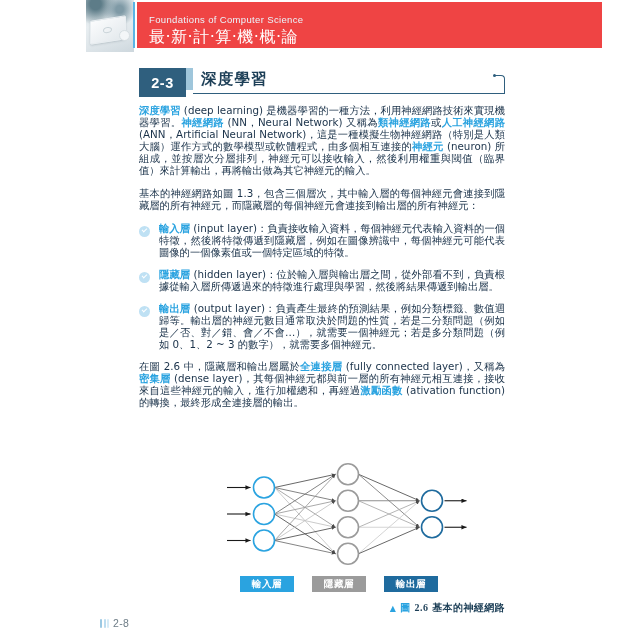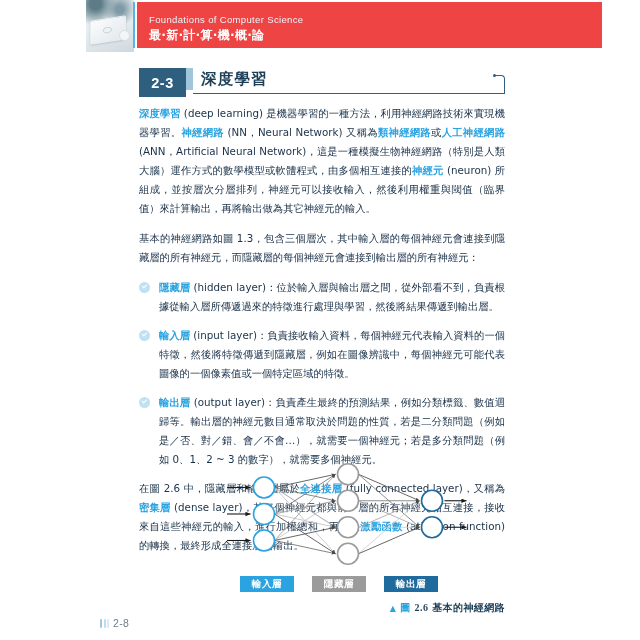--- a/index.html
+++ b/index.html
@@ -45,21 +45,21 @@
   .headbar:before{
     content:"";position:absolute;left:-4px;top:0;width:2px;height:46px;background:#5bb4e5;
   }
   .headbar .en{
     position:absolute;left:12px;top:12px;
     font-size:9.5px;color:#eaf6fd;letter-spacing:.35px;
     font-family:"Liberation Sans",sans-serif;
   }
   .headbar .zh{
     position:absolute;left:12px;top:25px;
-    font-size:12px;color:#ffffff;font-weight:bold;letter-spacing:.5px;
+    font-size:16px;color:#ffffff;font-weight:normal;letter-spacing:.5px;
     font-family:"DejaVu Sans",sans-serif;
   }
 
   
   .titlewrap{position:absolute;left:139px;top:68px;width:366px;height:30px;}
   .numbox{
     position:absolute;left:0;top:0;width:47px;height:29px;
     background:#2f5f7e;color:#fff;
     font-family:"Liberation Sans",sans-serif;
     font-weight:bold;font-size:14.5px;
@@ -85,21 +85,21 @@
   }
   .thook:after{
     content:"";position:absolute;left:-2px;top:-2px;width:3px;height:3px;
     border-radius:50%;background:#2f5f7e;
   }
 
   
   .body{
     position:absolute;left:139px;top:104px;width:366px;
     font-family:"DejaVu Sans",sans-serif;
-    font-size:10.3px;line-height:19px;color:#183048;
+    font-size:10.3px;line-height:12px;color:#183048;
     text-align:justify;
   }
   p.para{margin:0 0 11px 0;text-indent:0;}
   .hl{color:#2aa3e0;font-weight:bold;}
   .en{font-family:"Liberation Serif",serif;font-size:10.3px;}
 
   
   .blist{margin:0;padding:0;list-style:none;}
   .bitem{
     position:relative;padding-left:20px;margin-bottom:10px;
@@ -182,22 +182,22 @@
     <div class="trule"></div>
     <div class="thook"></div>
   </div>
 
   <div class="body">
     <div id="paras-before">
         <p class="para"><span class="hl">深度學習</span><span> (deep learning) 是機器學習的一種方法，利用神經網路技術來實現機器學習。</span><span class="hl">神經網路</span><span> (NN，Neural Network) 又稱為</span><span class="hl">類神經網路</span><span>或</span><span class="hl">人工神經網路</span><span> (ANN，Artificial Neural Network)，這是一種模擬生物神經網路（特別是人類大腦）運作方式的數學模型或軟體程式，由多個相互連接的</span><span class="hl">神經元</span><span> (neuron) 所組成，並按層次分層排列，神經元可以接收輸入，然後利用權重與閾值（臨界值）來計算輸出，再將輸出做為其它神經元的輸入。</span></p>
         <p class="para"><span>基本的神經網路如圖 1.3，包含三個層次，其中輸入層的每個神經元會連接到隱藏層的所有神經元，而隱藏層的每個神經元會連接到輸出層的所有神經元：</span></p>
       </div>
     <ul class="blist" id="bullet-list">
+        <li class="bitem"><span class="bmark"></span><span class="bterm">輸入層</span><span> (input layer)：負責接收輸入資料，每個神經元代表輸入資料的一個特徵，然後將特徵傳遞到隱藏層，例如在圖像辨識中，每個神經元可能代表圖像的一個像素值或一個特定區域的特徵。</span></li>
         <li class="bitem"><span class="bmark"></span><span class="bterm">隱藏層</span><span> (hidden layer)：位於輸入層與輸出層之間，從外部看不到，負責根據從輸入層所傳遞過來的特徵進行處理與學習，然後將結果傳遞到輸出層。</span></li>
-        <li class="bitem"><span class="bmark"></span><span class="bterm">輸入層</span><span> (input layer)：負責接收輸入資料，每個神經元代表輸入資料的一個特徵，然後將特徵傳遞到隱藏層，例如在圖像辨識中，每個神經元可能代表圖像的一個像素值或一個特定區域的特徵。</span></li>
         <li class="bitem"><span class="bmark"></span><span class="bterm">輸出層</span><span> (output layer)：負責產生最終的預測結果，例如分類標籤、數值迴歸等。輸出層的神經元數目通常取決於問題的性質，若是二分類問題（例如是／否、對／錯、會／不會…），就需要一個神經元；若是多分類問題（例如 0、1、2 ~ 3 的數字），就需要多個神經元。</span></li>
       </ul>
     <div id="paras-after">
         <p class="para"><span>在圖 2.6 中，隱藏層和輸出層屬於</span><span class="hl">全連接層</span><span> (fully connected layer)，又稱為</span><span class="hl">密集層</span><span> (dense layer)，其每個神經元都與前一層的所有神經元相互連接，接收來自這些神經元的輸入，進行加權總和，再經過</span><span class="hl">激勵函數</span><span> (ativation function) 的轉換，最終形成全連接層的輸出。</span></p>
       </div>
   </div>
 
   <div class="figure">
     <div class="nnwrap">
       <svg class="nnsvg" id="nnsvg" width="366" height="110">

